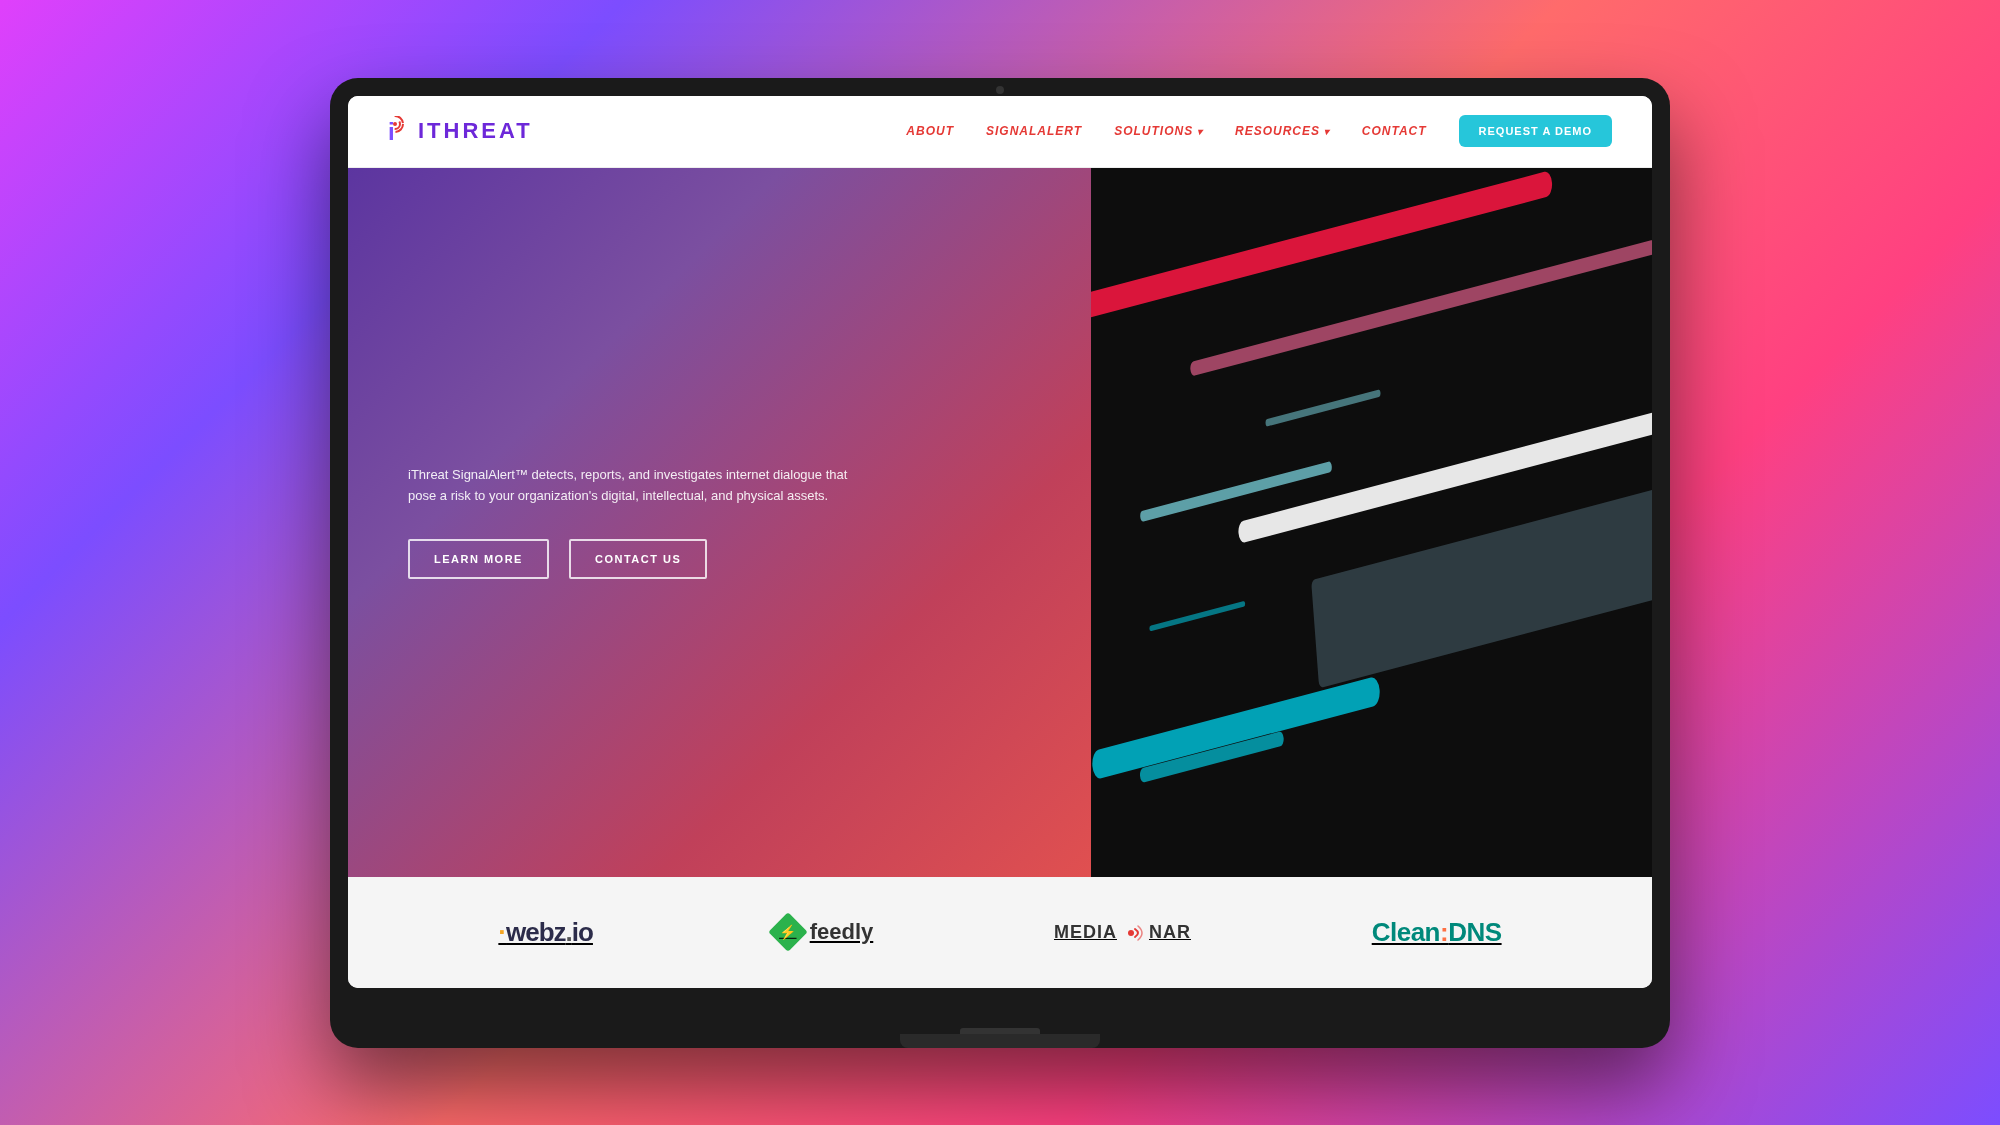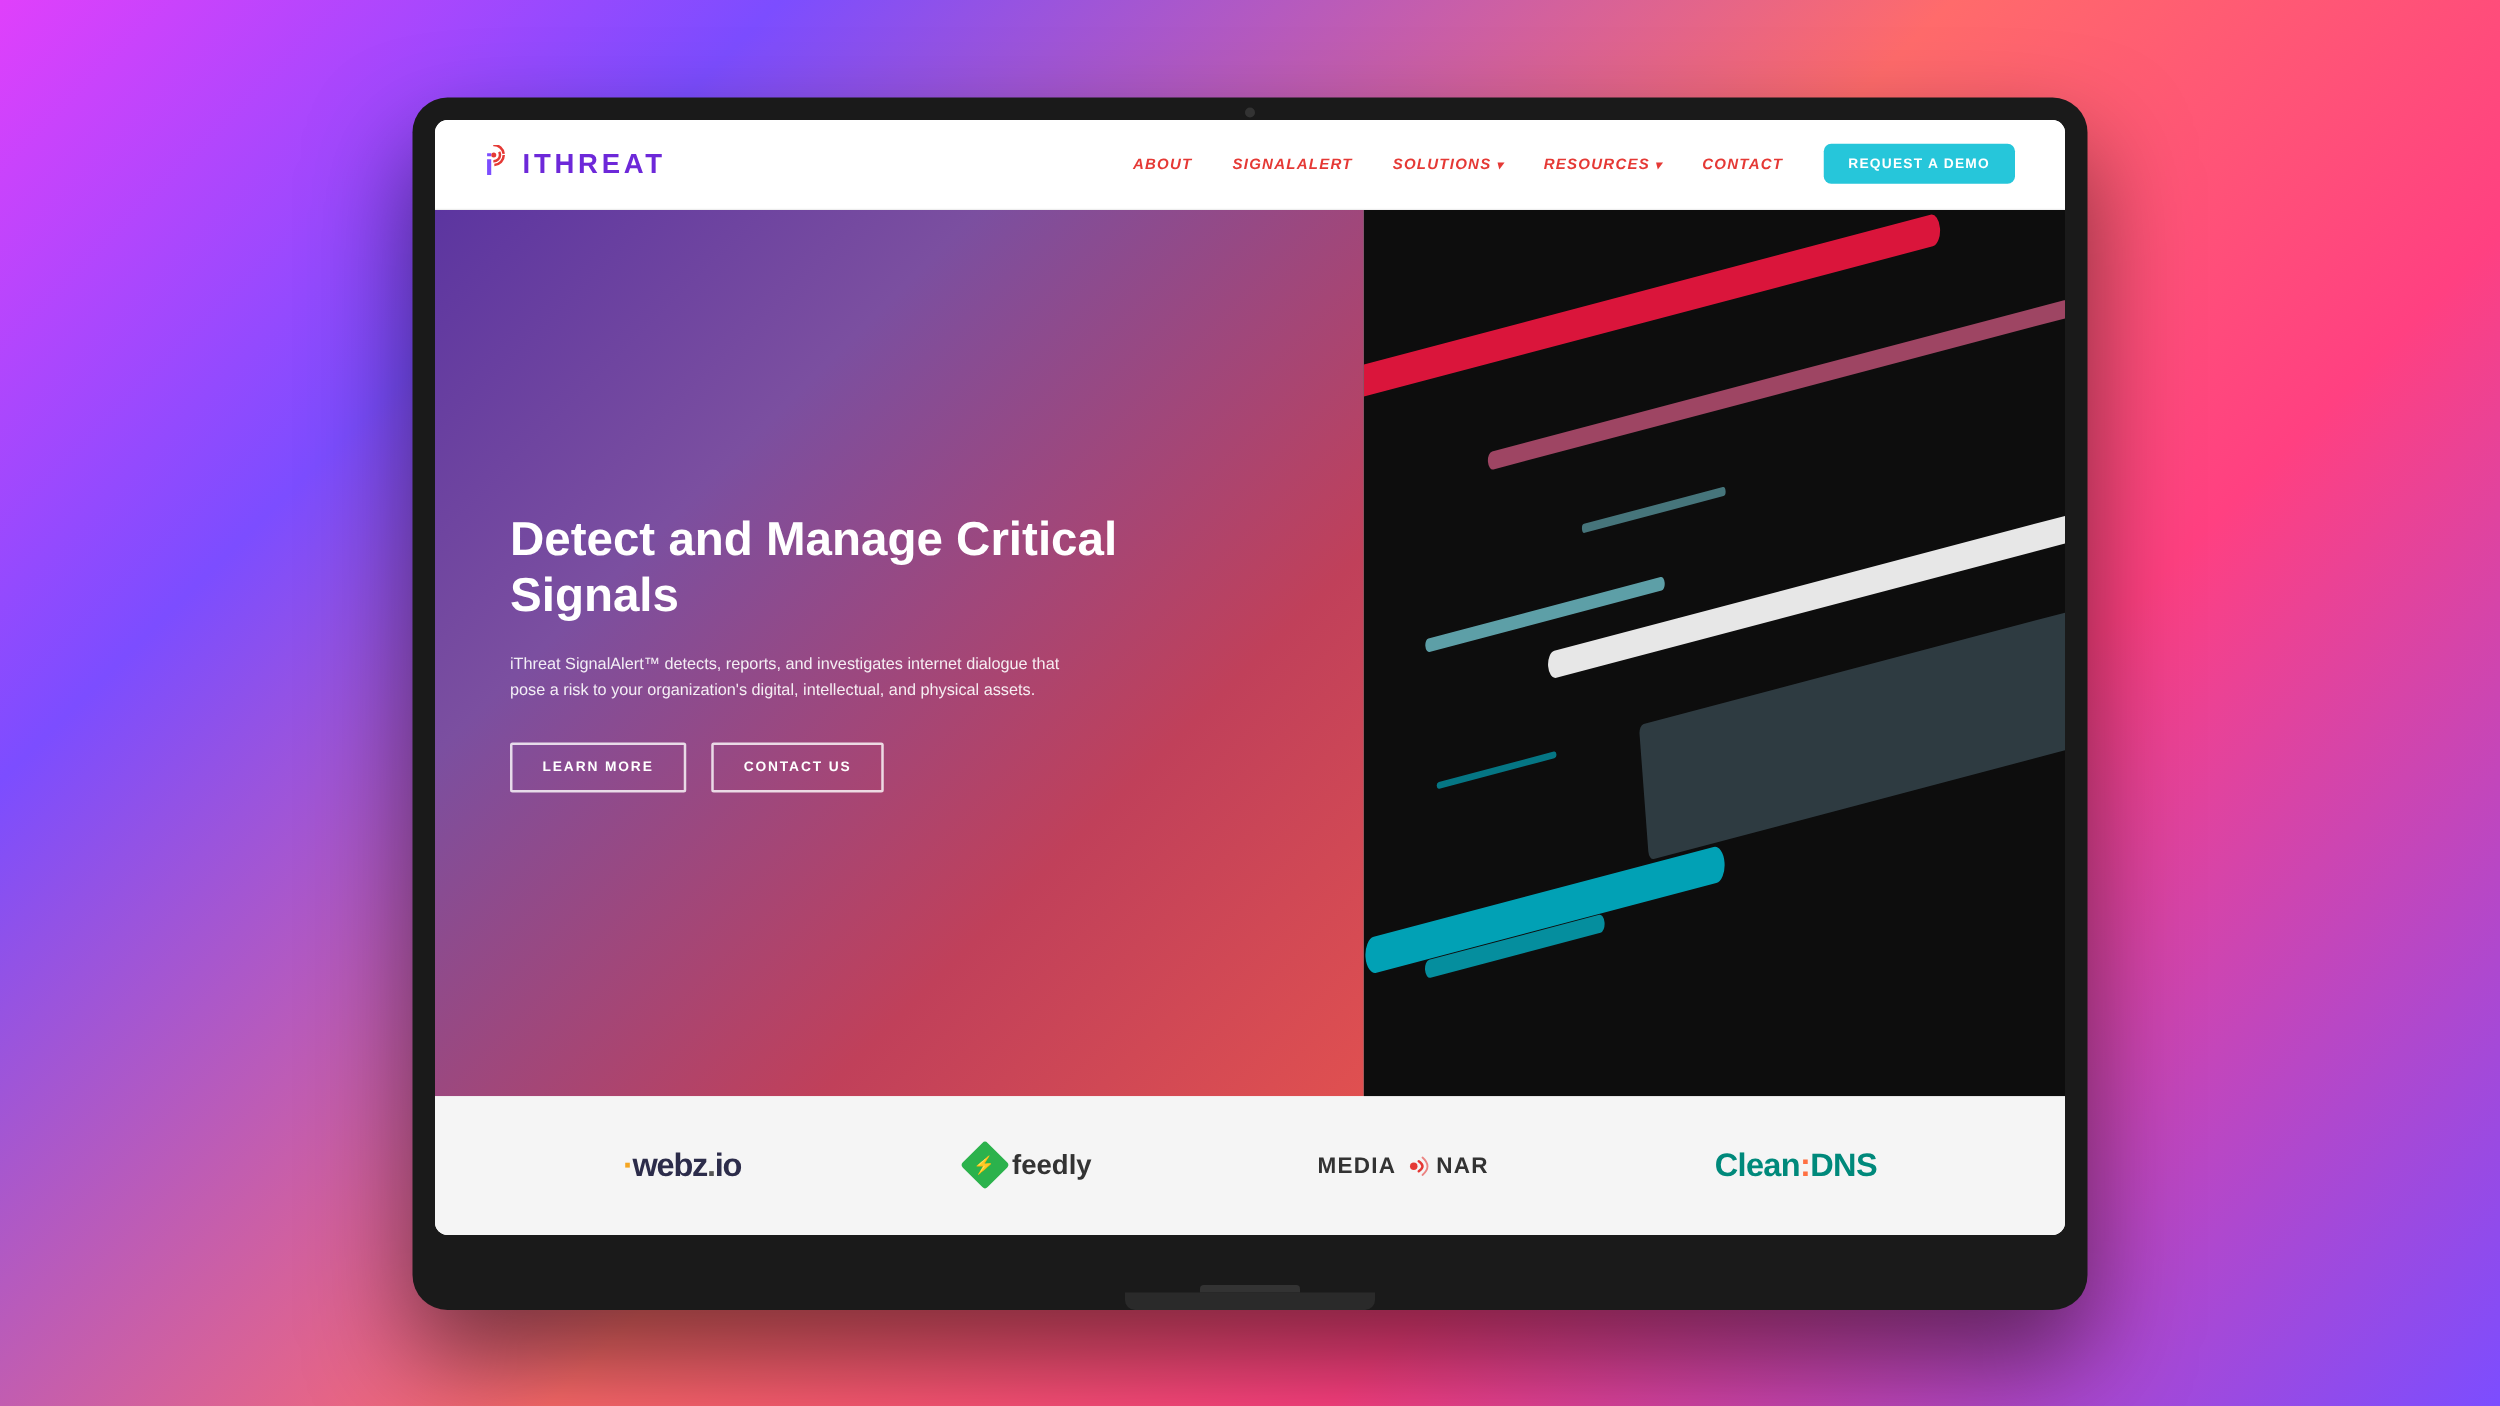--- a/index.html
+++ b/index.html
@@ -184,20 +184,21 @@
       font-size: 16px;
       font-weight: 700;
       color: #333;
       margin-bottom: 32px;
     }
 
     .partners-logos {
       display: flex;
       justify-content: space-around;
       align-items: center;
+      text-decoration: underline;
     }
 
     .partner-logo {
       display: flex;
       align-items: center;
       gap: 6px;
     }
 
     
     .webz-logo {
@@ -310,21 +311,20 @@
         <a class="nav-link has-dropdown">SOLUTIONS</a>
         <a class="nav-link has-dropdown">RESOURCES</a>
         <a class="nav-link">CONTACT</a>
         <button class="nav-btn">REQUEST A DEMO</button>
       </div>
     </nav>
 
     <div class="hero">
 
       <div class="hero-left">
-        <h1 class="hero-title">Detect and Manage Critical Signals</h1>
         <p class="hero-description">iThreat SignalAlert™ detects, reports, and investigates internet dialogue that pose a risk to your organization's digital, intellectual, and physical assets.</p>
         <div class="hero-buttons">
           <button class="btn-outline">LEARN MORE</button>
           <button class="btn-outline">CONTACT US</button>
         </div>
       </div>
 
       <div class="hero-right">
         <div class="hero-image-bg">
           

